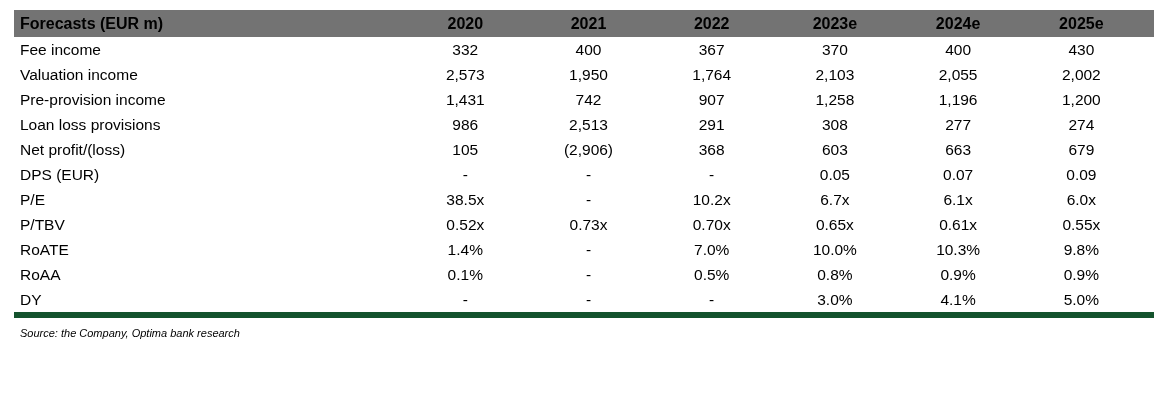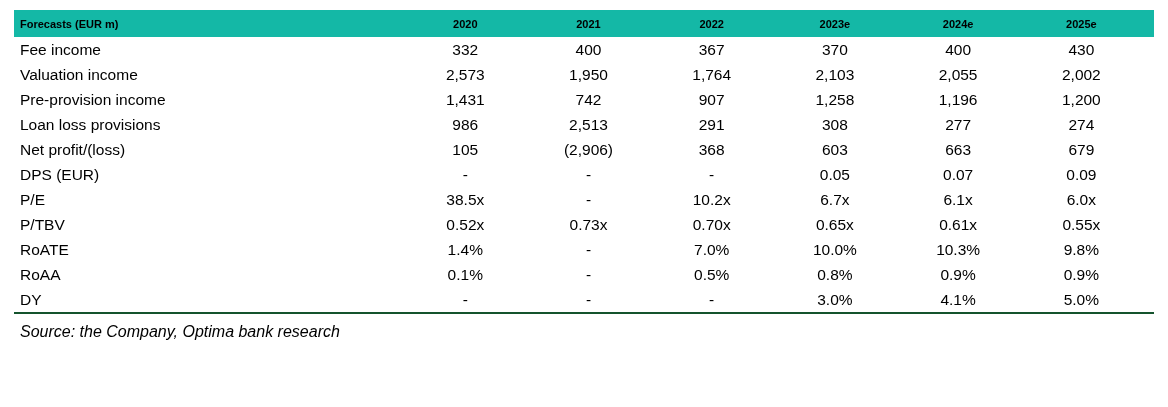--- a/index.html
+++ b/index.html
@@ -28,24 +28,24 @@
     padding: 0;
     margin: 0;
     font-weight: normal;
     vertical-align: middle;
   }
   
   col.c-label { width: 400px; }
   col.c-num   { width: 123px; }
   
   tr.section td {
-    background: #14b8a6;
+    background: #737373;
     font-weight: bold;
     height: 27px;
-    font-size: 11px;
+    font-size: 16px;
   }
   tr.section td.lbl {
     text-align: left;
     padding-left: 6px;
   }
   tr.section td.num {
     text-align: center;
     padding-right: 22px;
   }
   tr.datarow td {
@@ -54,27 +54,27 @@
   }
   tr.datarow td.lbl {
     text-align: left;
     padding-left: 6px;
   }
   tr.datarow td.num {
     text-align: center;
     padding-right: 22px;
   }
   .bottomline {
-    border-bottom: 2px solid #14532d;
+    border-bottom: 6px solid #14532d;
   }
   .source {
     margin-top: 9px;
     padding-left: 6px;
     font-style: italic;
-    font-size: 16px;
+    font-size: 11px;
     color: #000000;
   }
 </style>
 </head>
 <body>
 
 <div class="wrap">
   <table class="fin">
     <colgroup>
       <col class="c-label">

